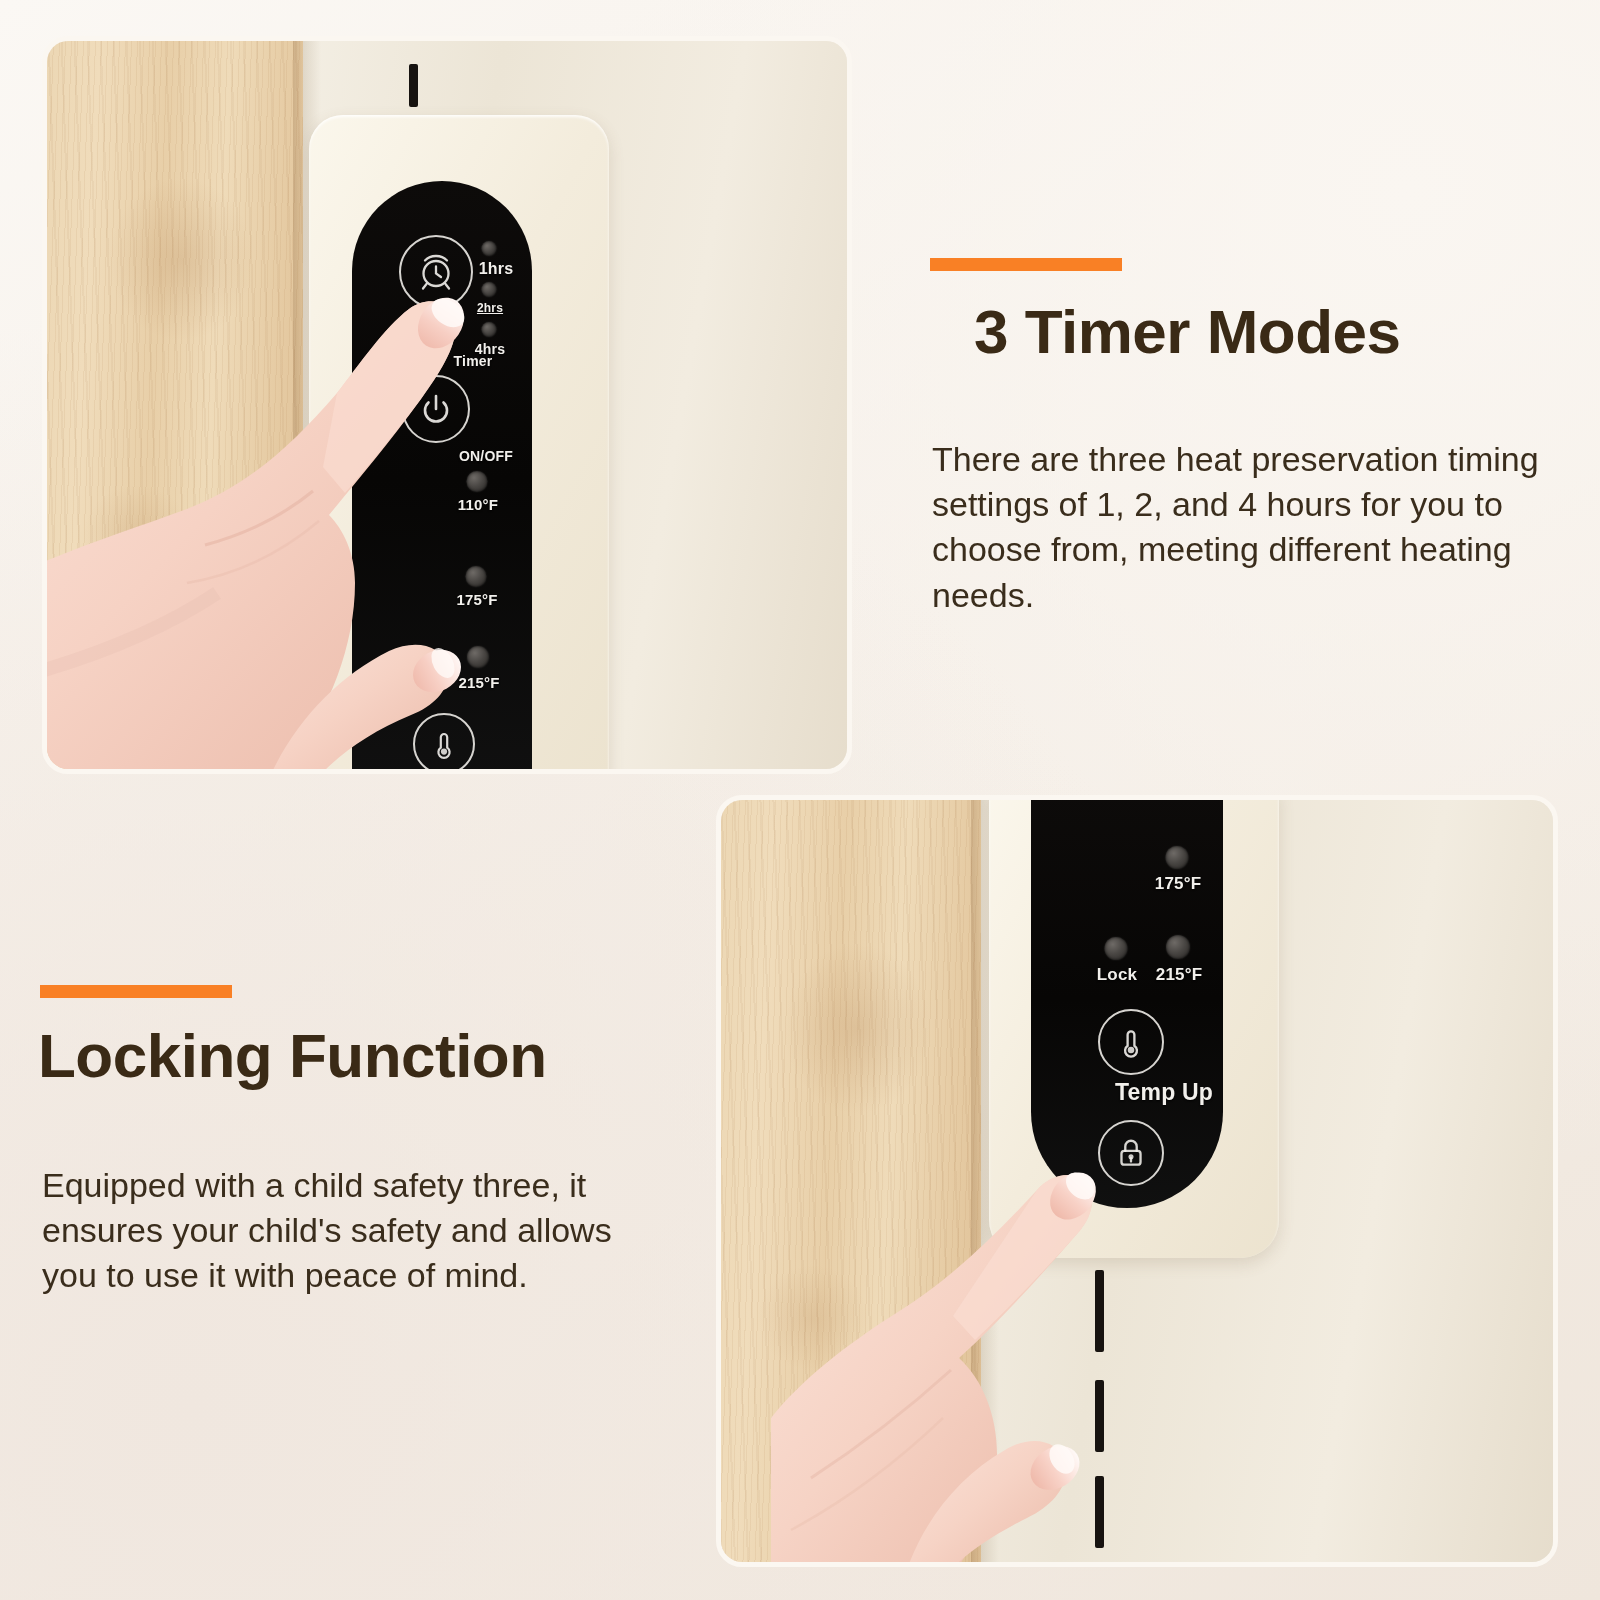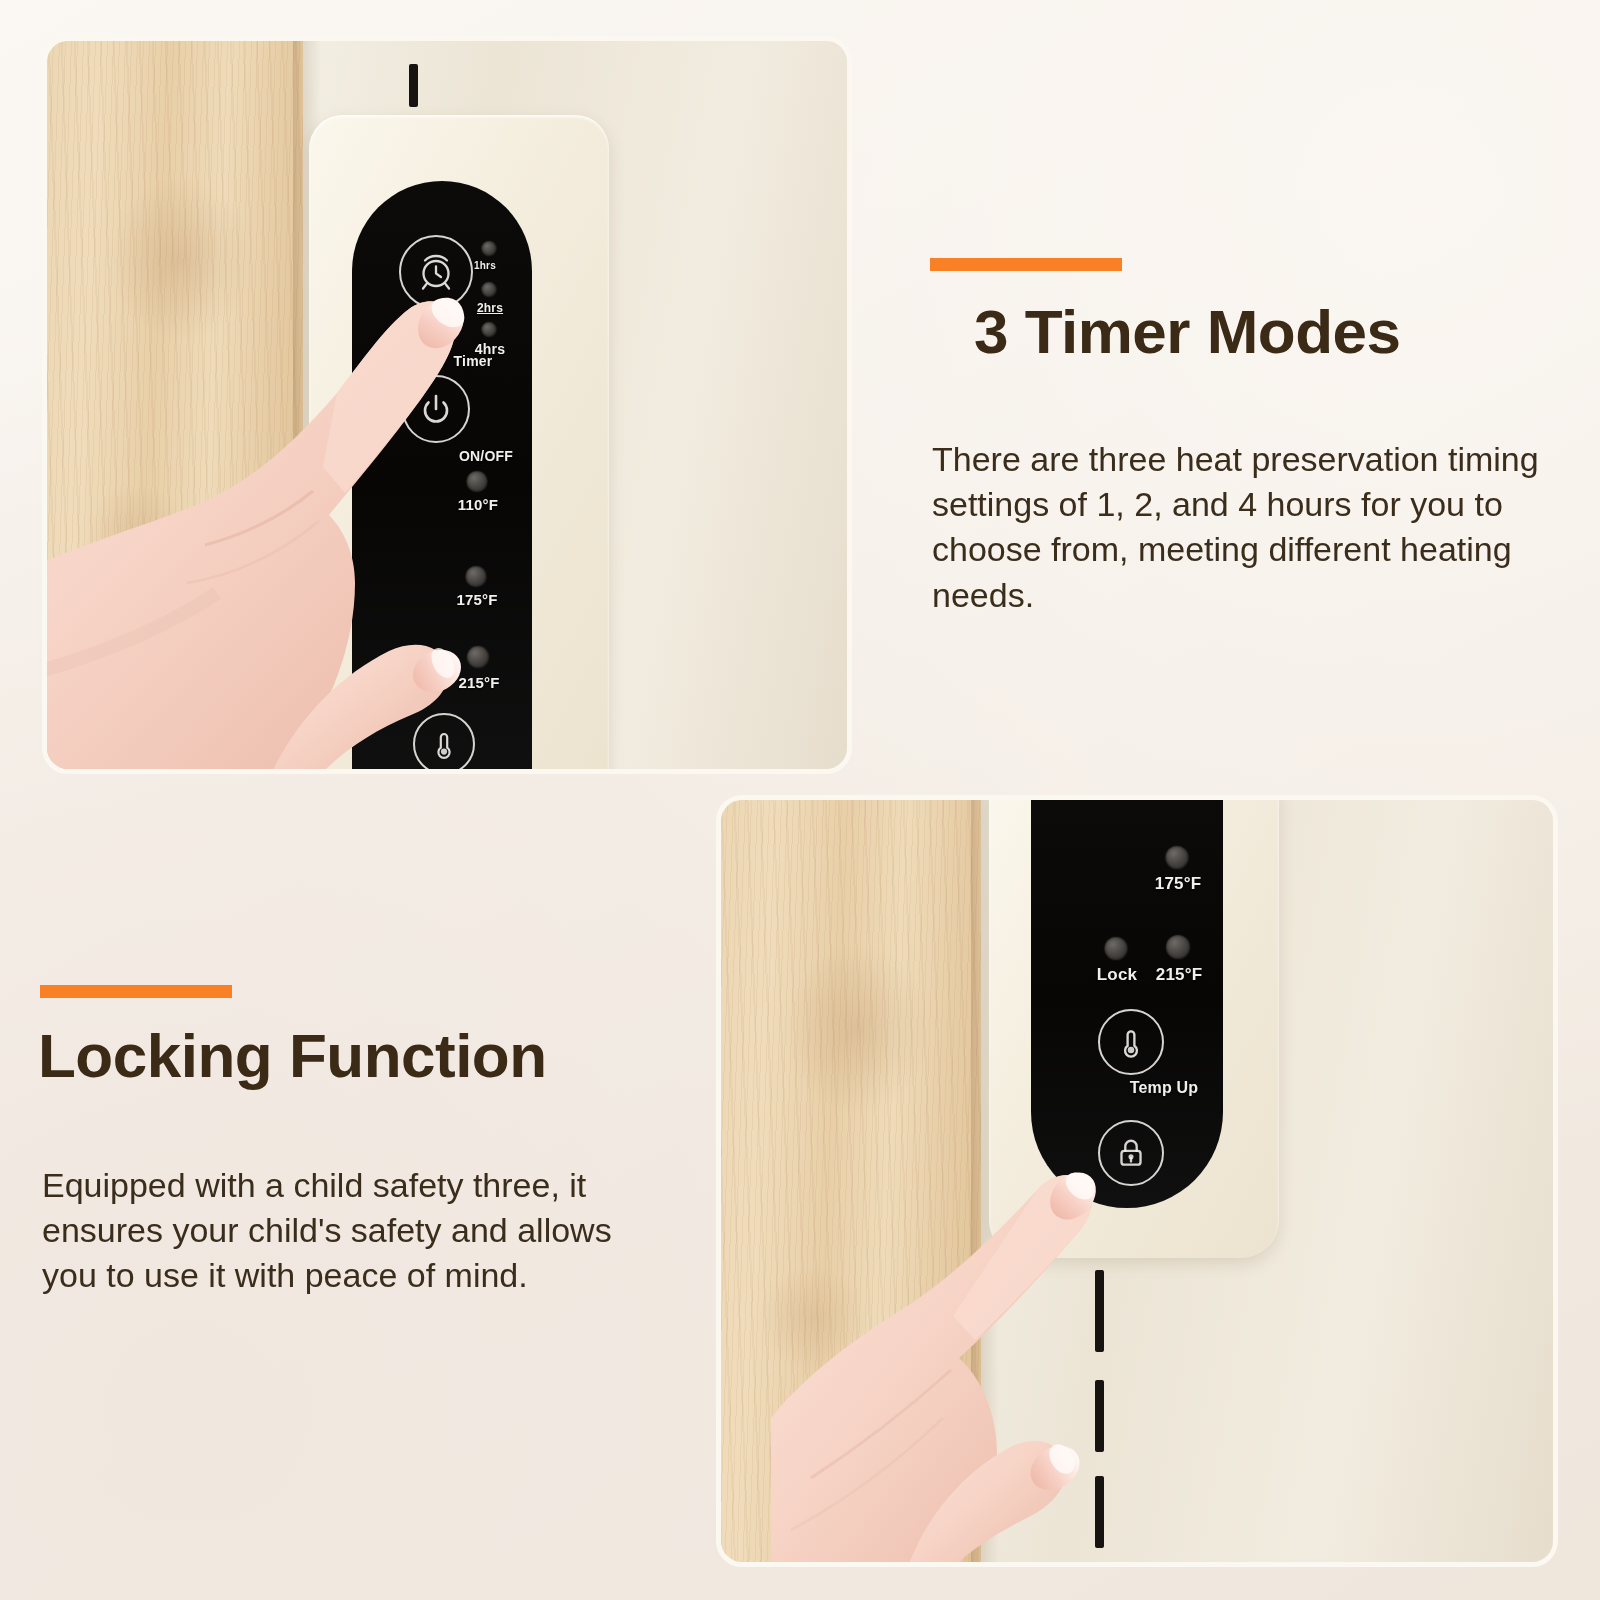--- a/index.html
+++ b/index.html
@@ -178,21 +178,21 @@
 
         <div class="btn-ring" style="left:84px; top:228px; width:68px; height:68px;">
           <svg width="36" height="36" viewBox="0 0 36 36" fill="none" stroke="rgba(242,240,236,.9)" stroke-width="2.6" stroke-linecap="round">
             <path d="M10.5 11.5 A11 11 0 1 0 25.5 11.5"></path>
             <path d="M18 5 V18"></path>
           </svg>
         </div>
         <div class="ctrl-label" style="left:134px; top:267px; font-size:14px;">ON/OFF</div>
 
         <div class="led" style="left:137px; top:60px; width:15px; height:15px;"></div>
-        <div class="ctrl-label" style="left:133px; top:79px; font-size:10px;">1hrs</div>
+        <div class="ctrl-label" style="left:144px; top:79px; font-size:16px;">1hrs</div>
 
         <div class="led" style="left:137px; top:101px; width:15px; height:15px;"></div>
         <div class="ctrl-label" style="left:138px; top:120px; font-size:12px;text-decoration:underline;">2hrs</div>
 
         <div class="led" style="left:137px; top:141px; width:15px; height:15px;"></div>
         <div class="ctrl-label" style="left:138px; top:160px; font-size:14px;">4hrs</div>
 
         <div class="led" style="left:125px; top:290px; width:21px; height:21px;"></div>
         <div class="ctrl-label" style="left:126px; top:315px; font-size:15px;">110°F</div>
 
@@ -286,21 +286,21 @@
 
         <div class="led" style="left:147px; top:145px; width:24px; height:24px;"></div>
         <div class="ctrl-label" style="left:148px; top:175px; font-size:17px;">215°F</div>
 
         <div class="btn-ring" style="left:100px; top:252px; width:66px; height:66px;">
           <svg width="36" height="36" viewBox="0 0 34 34" fill="none" stroke="rgba(242,240,236,.9)" stroke-width="2.2" stroke-linecap="round">
             <path d="M17 7 a3.2 3.2 0 0 1 3.2 3.2 v10.4 a5.6 5.6 0 1 1 -6.4 0 V10.2 A3.2 3.2 0 0 1 17 7z"></path>
             <circle cx="17" cy="24.6" r="3.1" fill="rgba(242,240,236,.85)" stroke="none"></circle>
           </svg>
         </div>
-        <div class="ctrl-label" style="left:133px; top:289px; font-size:16px;text-align:center;">Temp Up</div>
+        <div class="ctrl-label" style="left:133px; top:289px; font-size:23px;text-align:center;">Temp Up</div>
 
         <div class="btn-ring" style="left:100px; top:363px; width:66px; height:66px;">
           <svg width="36" height="36" viewBox="0 0 34 34" fill="none" stroke="rgba(242,240,236,.88)" stroke-width="2.2" stroke-linecap="round">
             <rect x="8" y="15" width="18" height="13" rx="2.6"></rect>
             <path d="M11.6 15 v-4.2 a5.4 5.4 0 0 1 10.8 0 V15"></path>
             <circle cx="17" cy="20.5" r="2.4" fill="rgba(242,240,236,.85)" stroke="none"></circle>
             <path d="M17 21.8 v3.2"></path>
           </svg>
         </div>
       </div>

